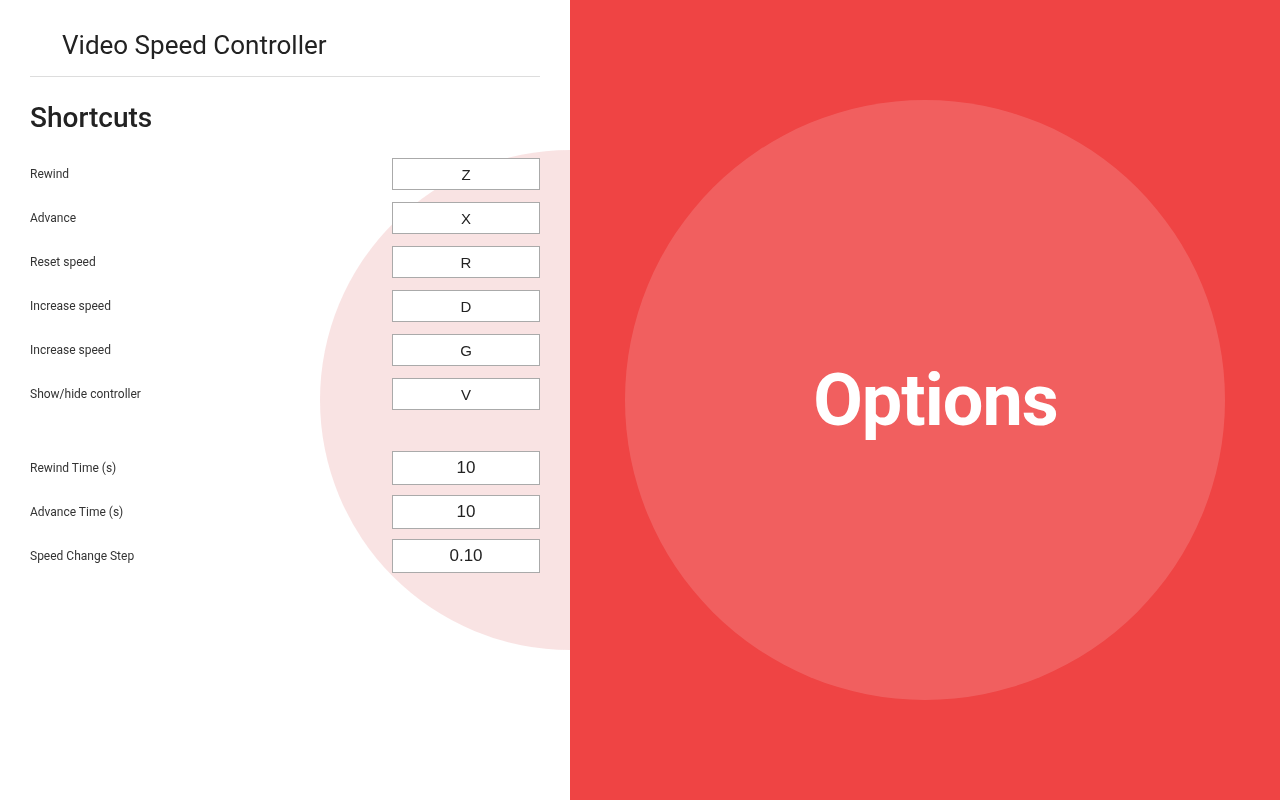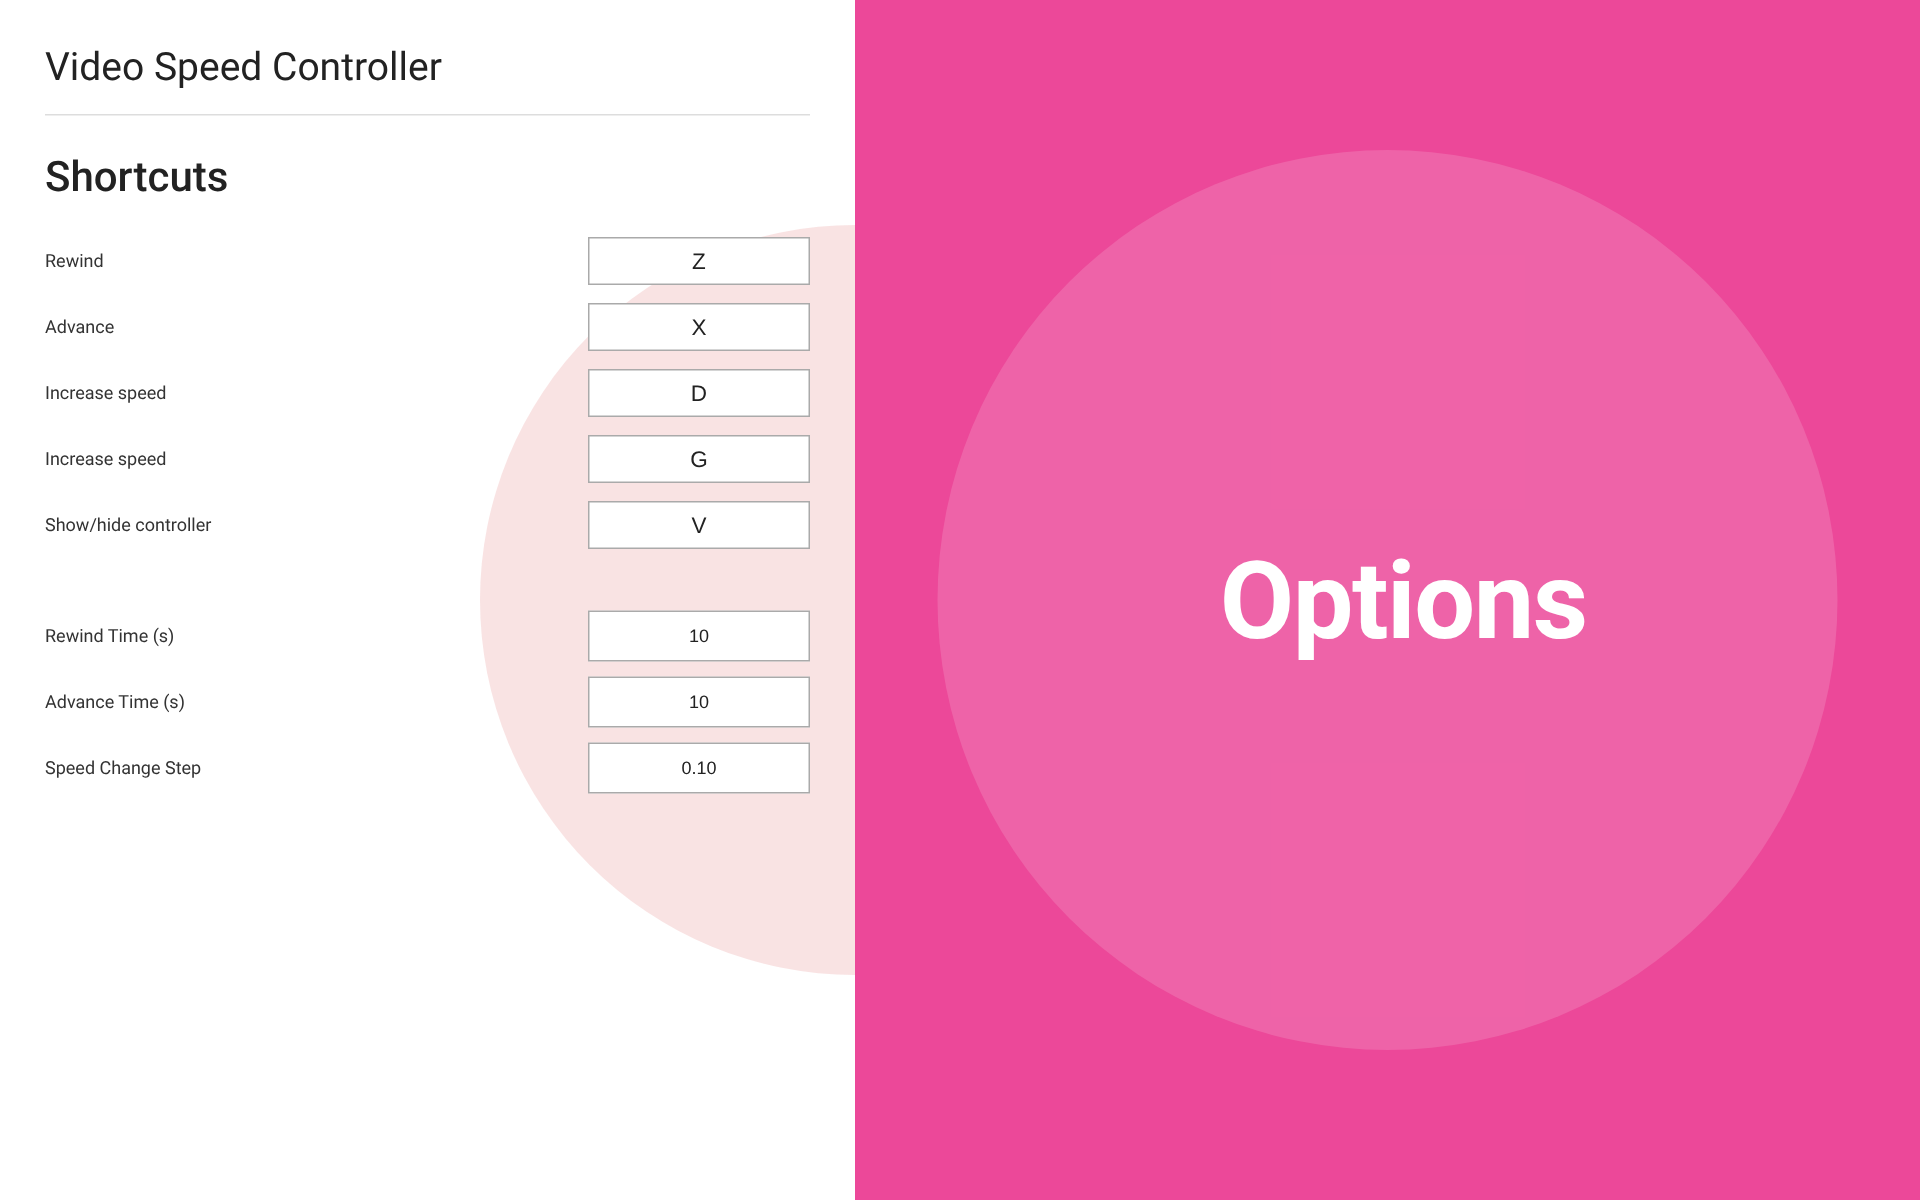--- a/index.html
+++ b/index.html
@@ -23,21 +23,21 @@
       background: #ffffff;
       padding: 30px 30px 30px 30px;
       overflow-y: auto;
       position: relative;
       z-index: 2;
     }
 
     .right-panel {
       flex: 1;
       height: 800px;
-      background: #ec4899;
+      background: #ef4444;
       display: flex;
       align-items: center;
       justify-content: center;
       position: relative;
       overflow: hidden;
       padding-left: 21px;
     }
 
     
     .right-panel::before {
@@ -77,20 +77,21 @@
       z-index: 1;
     }
 
     .app-title {
       font-size: 26px;
       font-weight: 400;
       color: #222;
       margin-bottom: 16px;
       position: relative;
       z-index: 1;
+      margin-left: 32px;
     }
 
     .divider {
       border: none;
       border-top: 1px solid #ddd;
       margin-bottom: 24px;
       position: relative;
       z-index: 1;
     }
 
@@ -146,21 +147,21 @@
       cursor: pointer;
       margin-right: 130px;
     }
 
     .number-input {
       width: 148px;
       height: 32px;
       border: 1px solid #aaa;
       background: #fff;
       text-align: center;
-      font-size: 12px;
+      font-size: 17px;
       color: #222;
       outline: none;
       padding: 16px;
     }
   </style>
 </head>
 <body>
 
 <div class="left-panel">
   <h1 class="app-title">Video Speed Controller</h1>
@@ -176,20 +177,26 @@
         <input class="key-input" type="text" value="Z" style="">
       </td>
     </tr>
         <tr>
       <td class="label">Advance</td>
       <td class="control">
         <input class="key-input" type="text" value="X" style="">
       </td>
     </tr>
         <tr>
+      <td class="label">Reset speed</td>
+      <td class="control">
+        <input class="key-input" type="text" value="R" style="">
+      </td>
+    </tr>
+        <tr>
       <td class="label">Increase speed</td>
       <td class="control">
         <input class="key-input" type="text" value="D" style="">
       </td>
     </tr>
         <tr>
       <td class="label">Increase speed</td>
       <td class="control">
         <input class="key-input" type="text" value="G" style="">
       </td>

